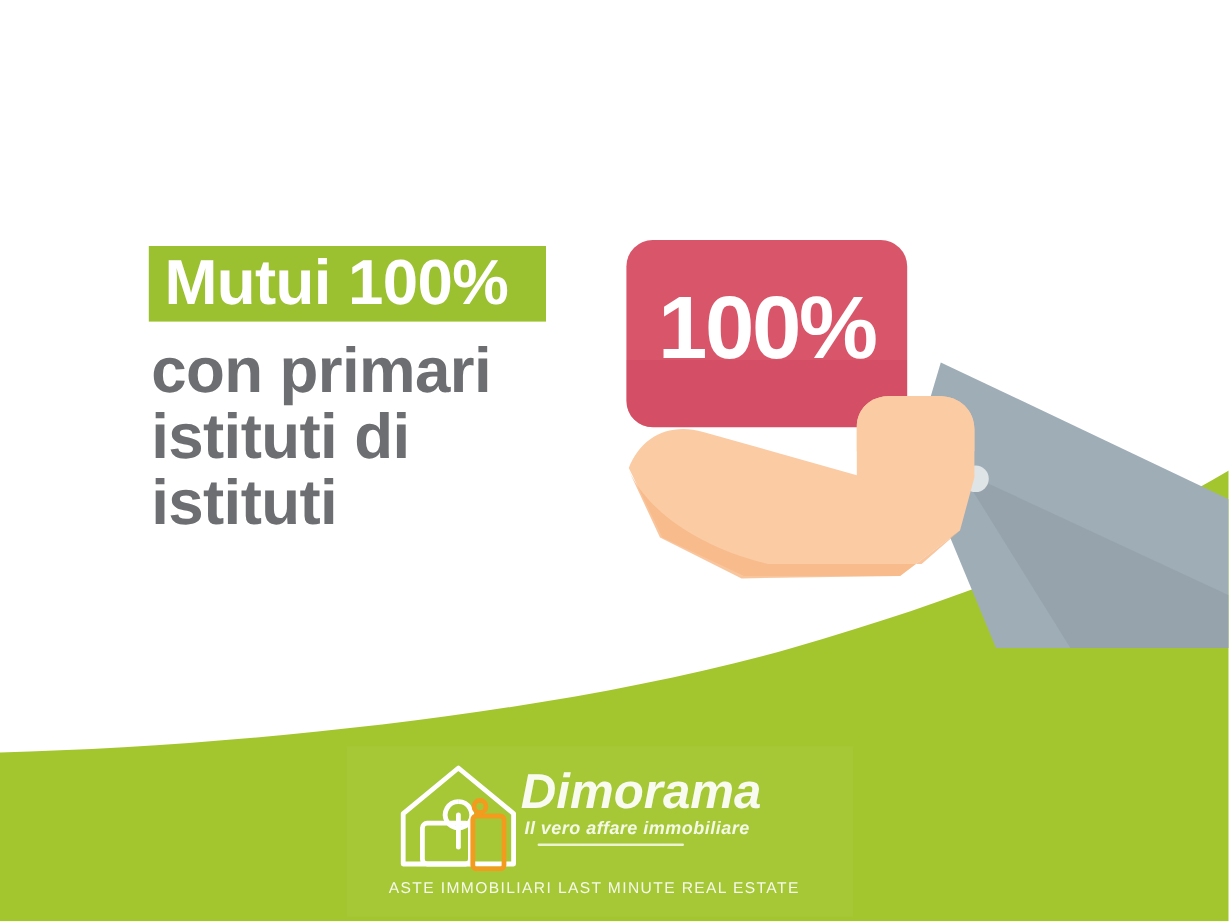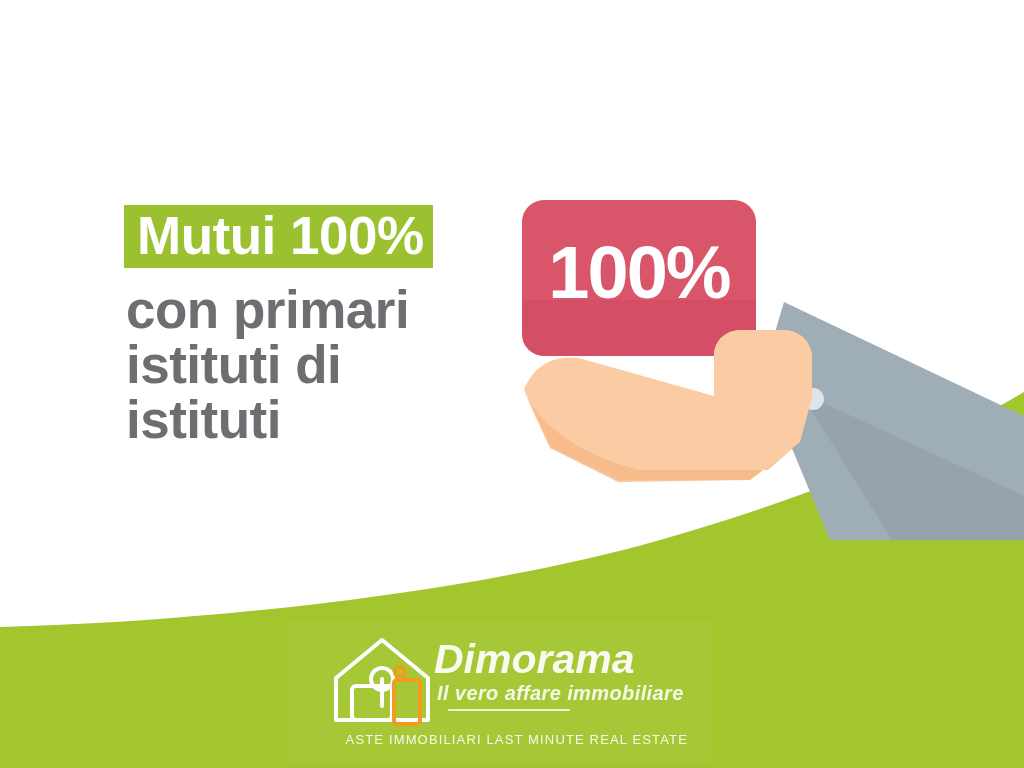--- a/index.html
+++ b/index.html
@@ -42,21 +42,21 @@
     line-height: 54px;
     letter-spacing: -0.5px;
     color: #6d6e71;
     margin: 0;
     white-space: nowrap;
   }
   .headline-line.hl {
     display: inline-block;
     background: #9cc130;
     color: #ffffff;
-    padding: 8px 9px 9px 13px;
+    padding: 8px 31px 9px 13px;
     margin-bottom: 3px;
     line-height: 46px;
   }
   .headline-rest {
     margin-top: 12px;
   }
   .headline-rest .headline-line {
     padding-left: 2px;
     margin-top: 1px;
   }
@@ -103,40 +103,40 @@
   .logo-name {
     font-size: 41px;
     font-weight: bold;
     letter-spacing: 0px;
     color: rgba(255,255,255,0.93);
     line-height: 42px;
     margin: 0;
     white-space: nowrap;
   }
   .logo-tag {
-    font-size: 20px;
+    font-size: 15px;
     font-weight: bold;
     color: rgba(255,255,255,0.88);
     letter-spacing: 0.4px;
     margin: 2px 0 0 3px;
     white-space: nowrap;
   }
   .logo-rule {
     margin: 4px 0 0 14px;
     width: 122px;
     height: 2px;
     background: rgba(255,255,255,0.78);
     border-radius: 2px;
   }
   .logo-sub {
     position: absolute;
     left: -6px;
     top: 100px;
     width: 364px;
-    text-align: right;
+    text-align: left;
     font-size: 13px;
     letter-spacing: 1.15px;
     color: rgba(255,255,255,0.9);
     white-space: nowrap;
   }
 </style>
 </head>
 <body>
 
 <div id="banner">

